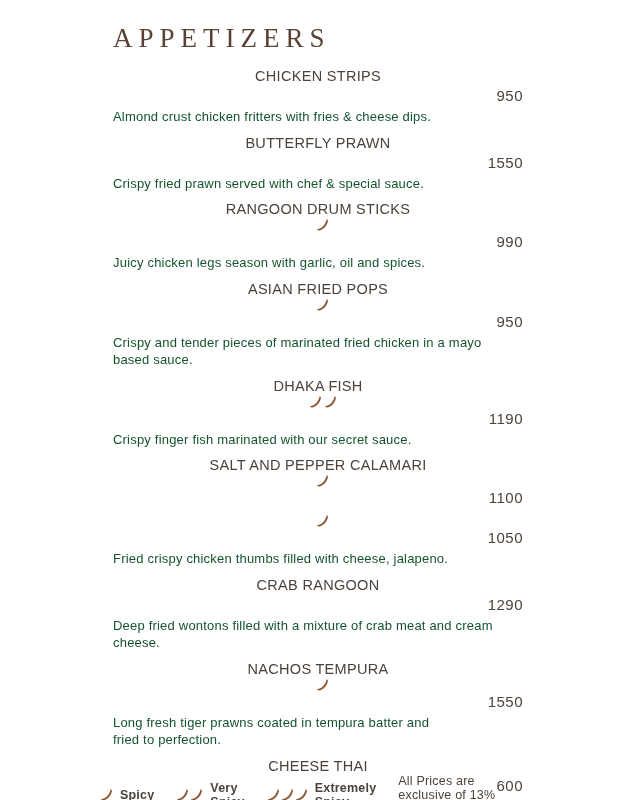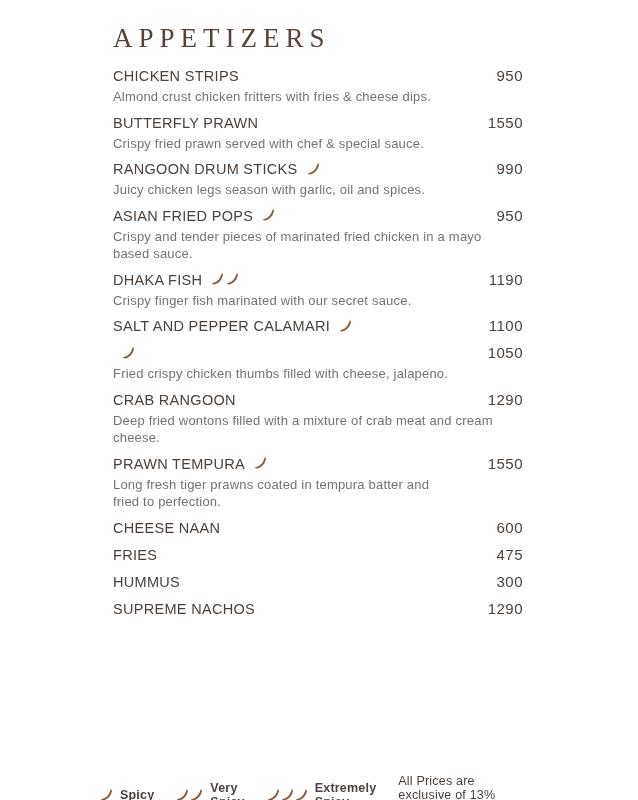--- a/index.html
+++ b/index.html
@@ -14,21 +14,21 @@
   h1.title {
     margin: 0 0 14px 0;
     font-family: "Liberation Serif", serif;
     font-weight: 400;
     font-size: 27px;
     line-height: 28px;
     letter-spacing: 6px;
     color: #5b4237;
   }
   .item { margin-bottom: 7px; }
-  .item .row { display: flex; align-items: center; }
+  .item .row { display: flex; align-items: center; flex-direction: column; }
   .item .name {
     font-size: 14.5px;
     line-height: 20px;
     letter-spacing: 0.3px;
     color: #4c423b;
   }
   .item .spice { display: inline-flex; align-items: center; gap: 2px; margin-left: 9px; }
   .item .spice svg { display: block; }
   .item .price {
     margin-left: auto;
@@ -36,21 +36,21 @@
     line-height: 20px;
     letter-spacing: 0.5px;
     color: #4c423b;
   }
   .item .desc {
     margin: 2px 0 0 0;
     max-width: 400px;
     font-size: 13px;
     line-height: 17.5px;
     letter-spacing: 0.2px;
-    color: #737373;
+    color: #14532d;
     white-space: pre-line;
   }
   .footer {
     position: absolute;
     left: 100px; right: 115px; top: 774px;
     display: flex; align-items: center;
   }
   .legend { display: flex; align-items: center; }
   .legend-group { display: flex; align-items: center; margin-right: 22px; font-weight: bold; }
   .legend-group .spice { display: inline-flex; align-items: center; gap: 1px; }
@@ -153,34 +153,34 @@
         <div class="item">
           <div class="row">
             <span class="name">CRAB RANGOON</span>
             <span class="price">1290</span>
           </div>
           <p class="desc">Deep fried wontons filled with a mixture of crab meat and cream
 cheese.</p>
         </div>
         <div class="item">
           <div class="row">
-            <span class="name">PRAWN TEMPURA</span>
+            <span class="name">NACHOS TEMPURA</span>
             <span class="spice">
               <svg width="13" height="13" viewBox="0 0 20 20">
                 <path d="M17.1 0.6 C18 1.1 18.5 2.2 18.3 3.4 C17.4 8.3 14 13.4 9.2 16.2 C6.7 17.6 4 17.9 2 17 C1.3 16.7 1.4 15.8 2.2 15.7 C5 15.3 7.5 14.1 9.8 12 C12.9 9.2 15 5.6 15.9 1.8 C16.1 0.9 16.5 0.3 17.1 0.6 Z" fill="#8d5c39"></path>
               </svg>
             </span>
             <span class="price">1550</span>
           </div>
           <p class="desc">Long fresh tiger prawns coated in tempura batter and
 fried to perfection.</p>
         </div>
         <div class="item">
           <div class="row">
-            <span class="name">CHEESE NAAN</span>
+            <span class="name">CHEESE THAI</span>
             <span class="price">600</span>
           </div>
         </div>
         <div class="item">
           <div class="row">
             <span class="name">FRIES</span>
             <span class="price">475</span>
           </div>
         </div>
         <div class="item">

